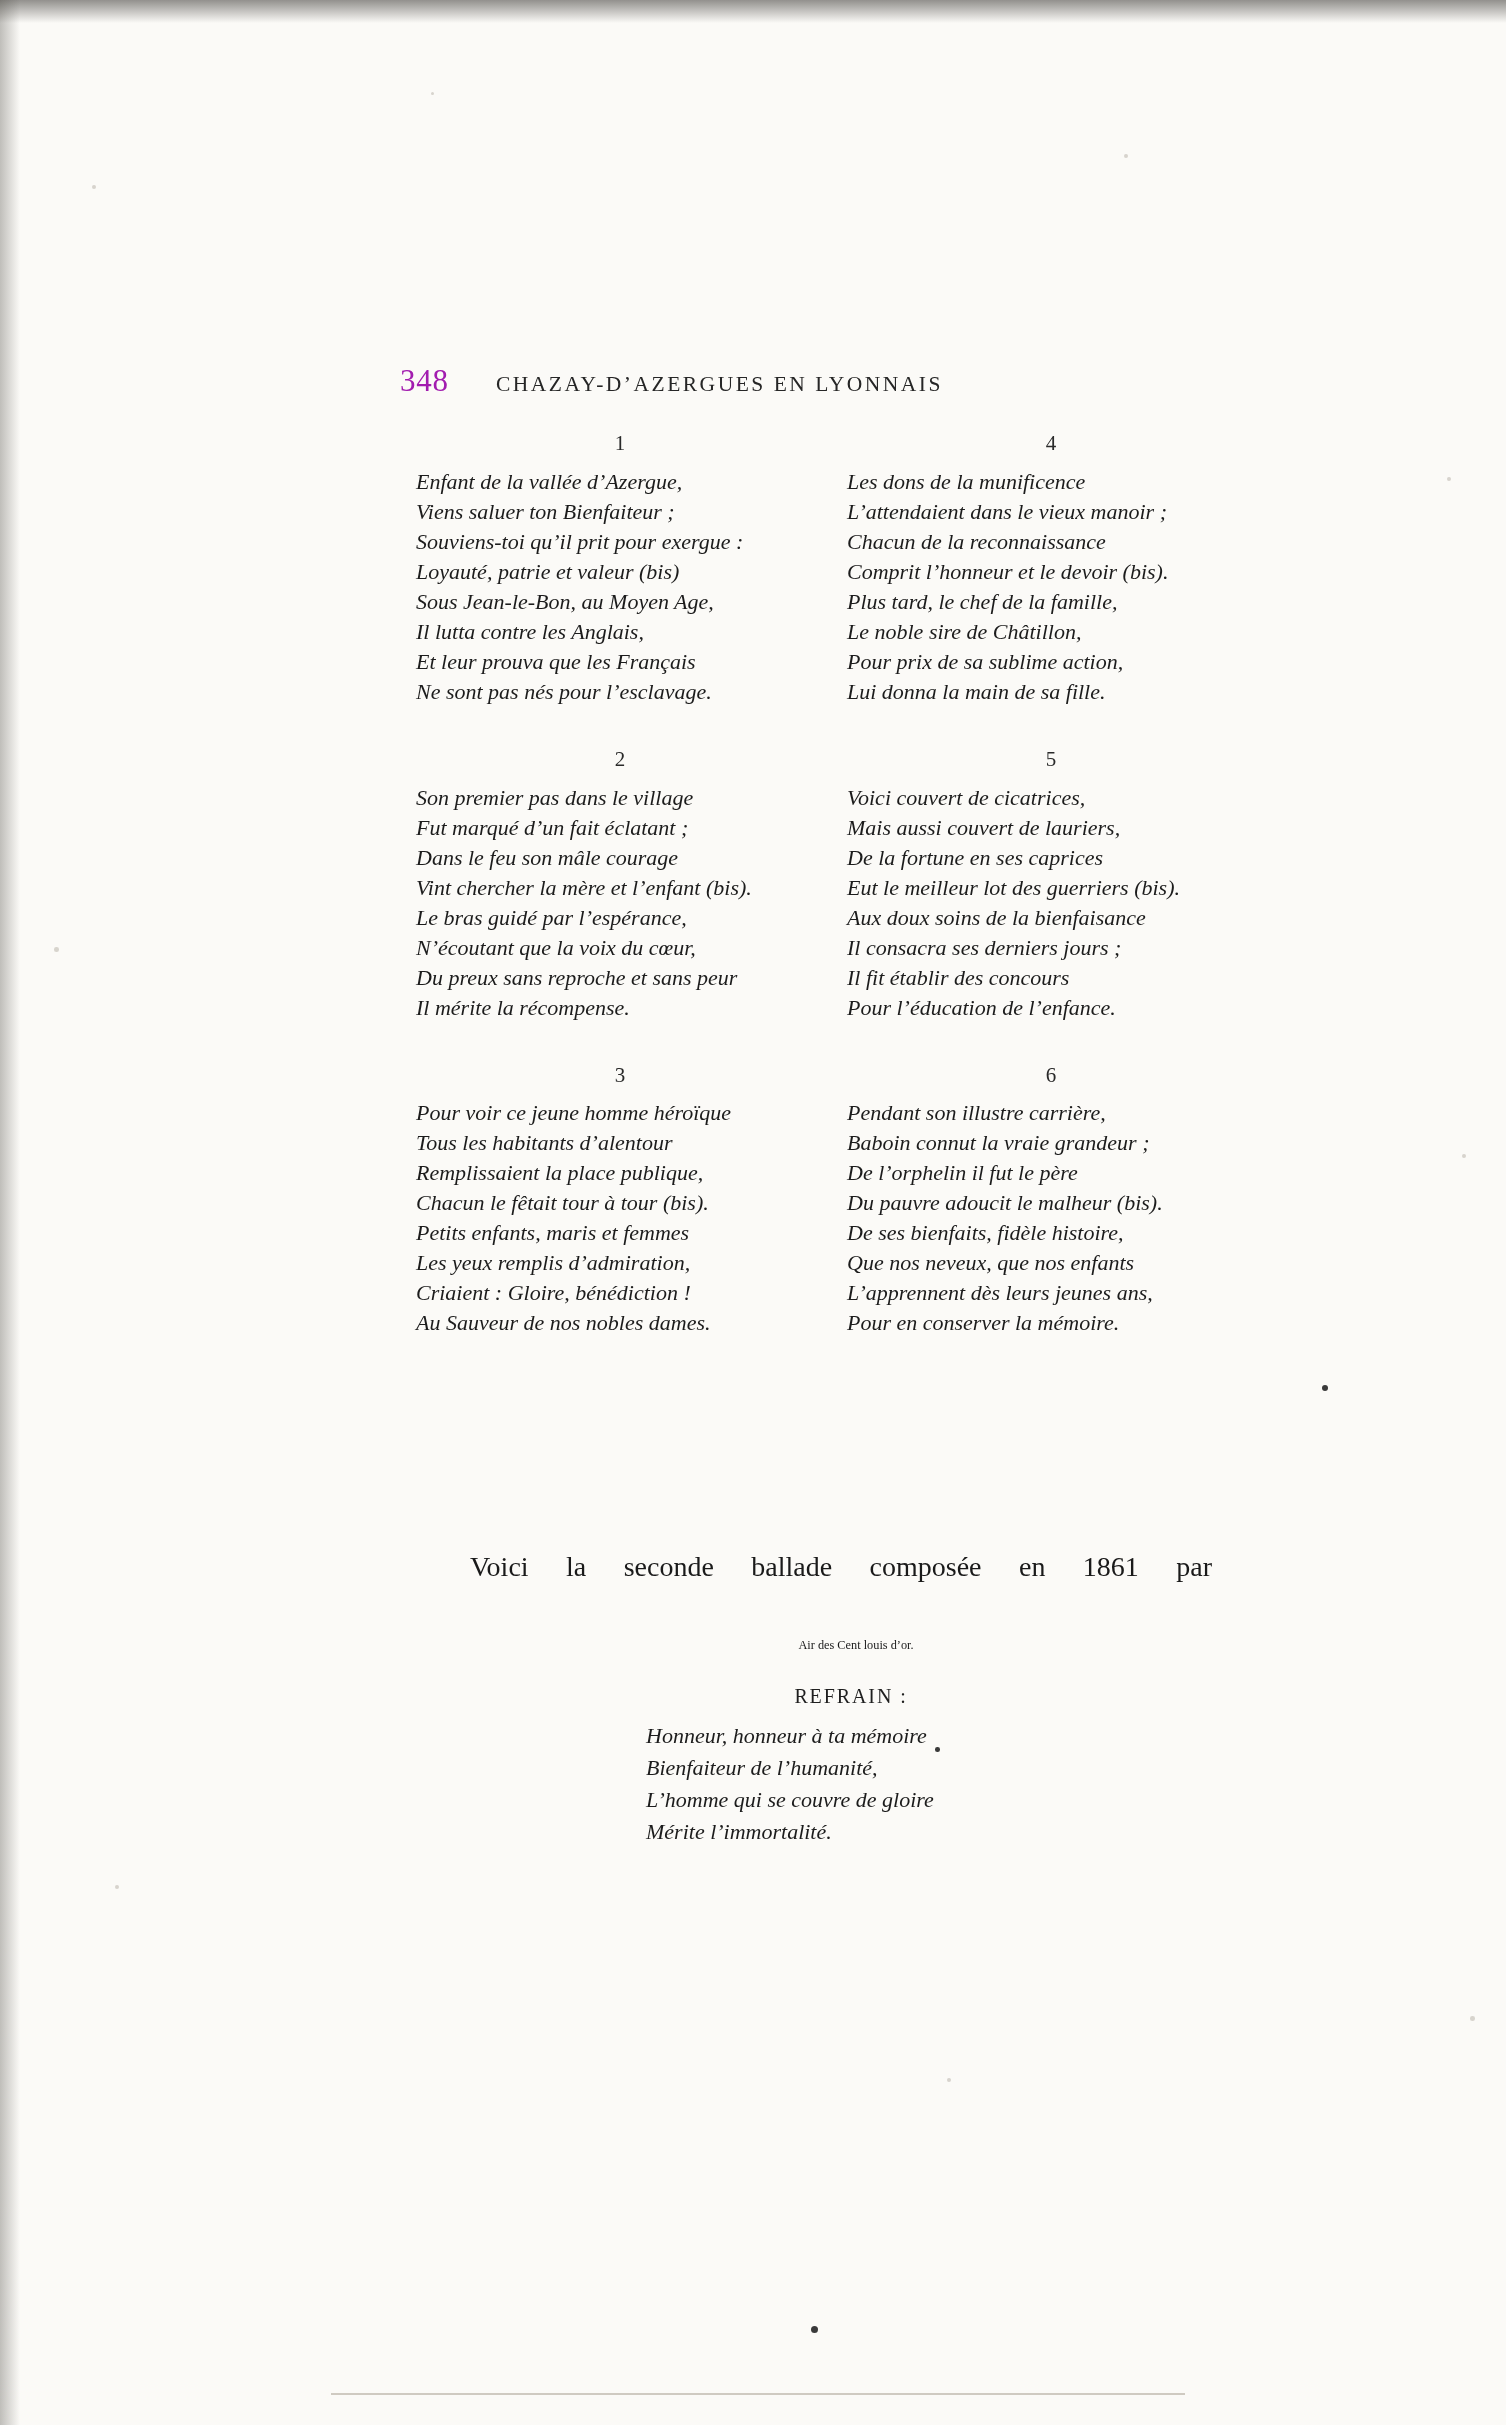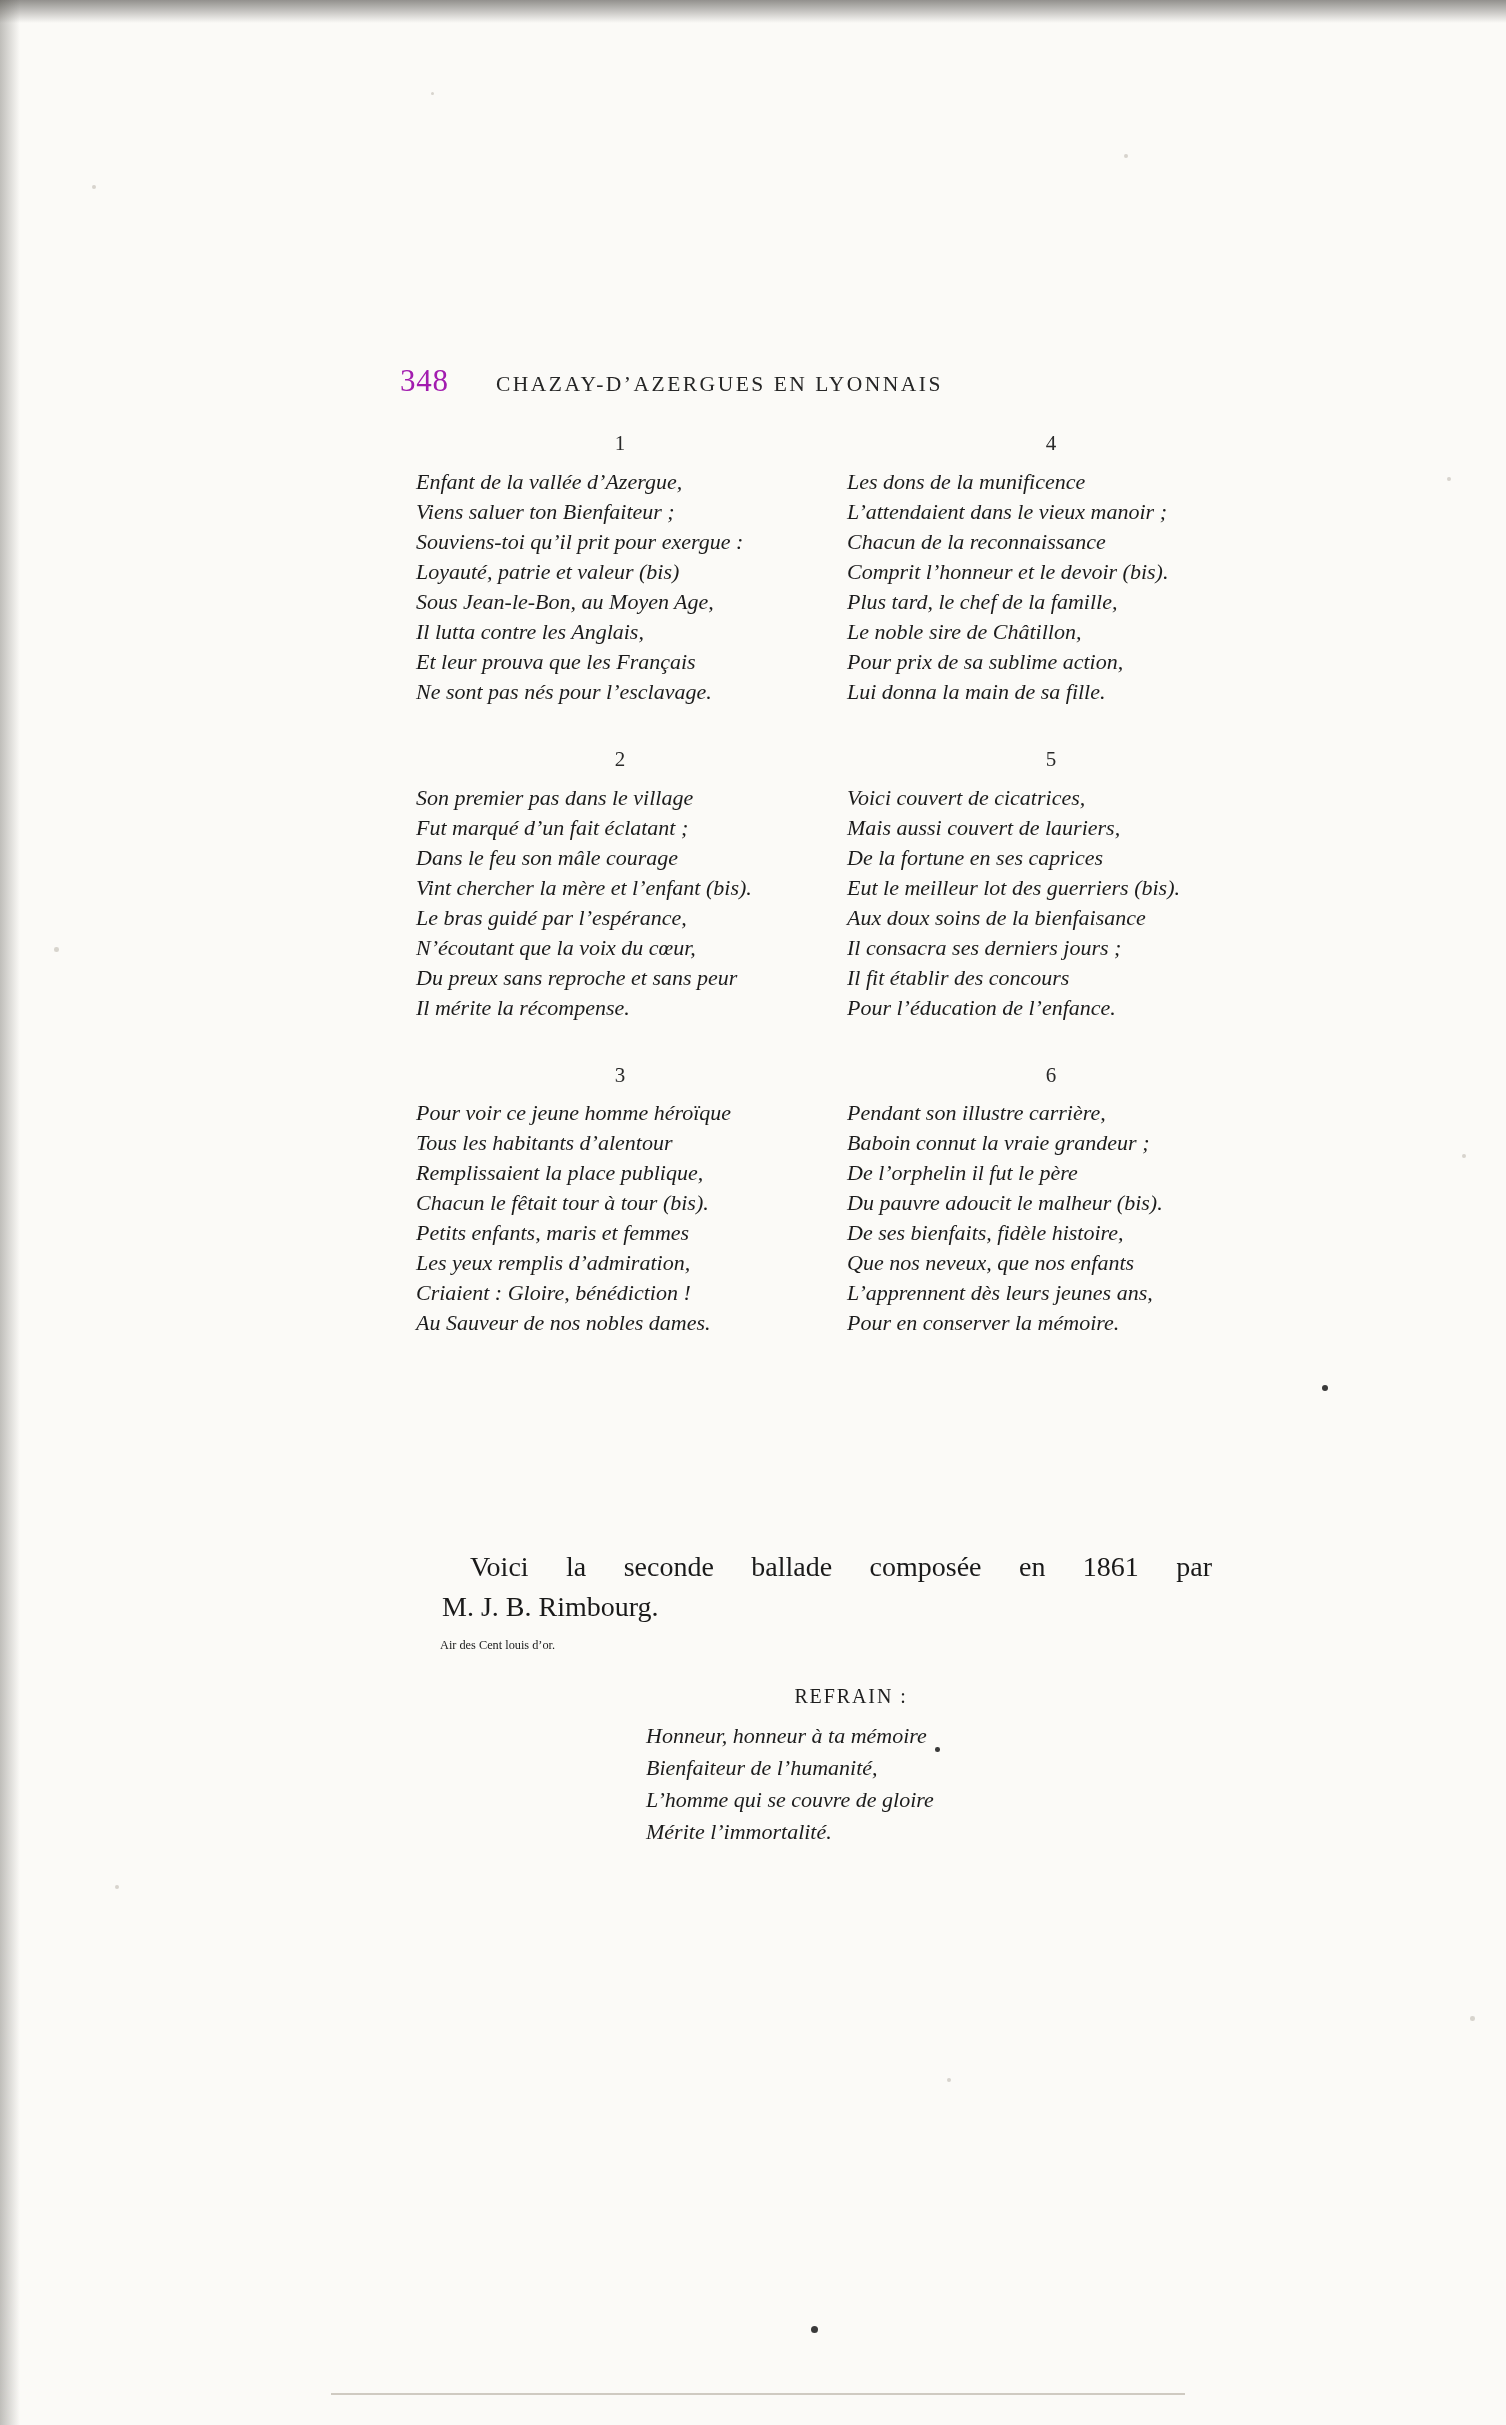--- a/index.html
+++ b/index.html
@@ -115,21 +115,21 @@
   }
   .intro .l1 {
     display: block;
     text-align: justify;
     text-align-last: justify;
     padding-left: 28px;
   }
   .intro .l2 {
     display: block;
   }
-  .air-wrap { position: absolute; left: 440px; width: 870px; top: 1638px; text-align: left; }
+  .air-wrap { position: absolute; left: 421px; width: 870px; top: 1638px; text-align: center; }
 
   .refrain-label {
     position: absolute;
     left: 416px; width: 870px;
     top: 1685px;
     text-align: center;
     font-size: 20px;
     letter-spacing: 1.9px;
     color: #1f1f1f;
     font-family: "Liberation Serif", serif;
@@ -254,21 +254,20 @@
         <div class="line">L’apprennent dès leurs jeunes ans,</div>
         <div class="line">Pour en conserver la mémoire.</div>
       </div>
 
     </div>
 
   </div>
 
   <div class="intro">
     <span class="l1">Voici la seconde ballade composée en 1861 par</span>
-    <span class="l2">M. J. B. Rimbourg.</span>
   </div>
 
   <div class="air-wrap">
     <span>Air des Cent louis d’or.</span>
   </div>
 
   <div class="refrain-label">REFRAIN :</div>
 
   <div class="refrain">
     <div class="line">Honneur, honneur à ta mémoire</div>

